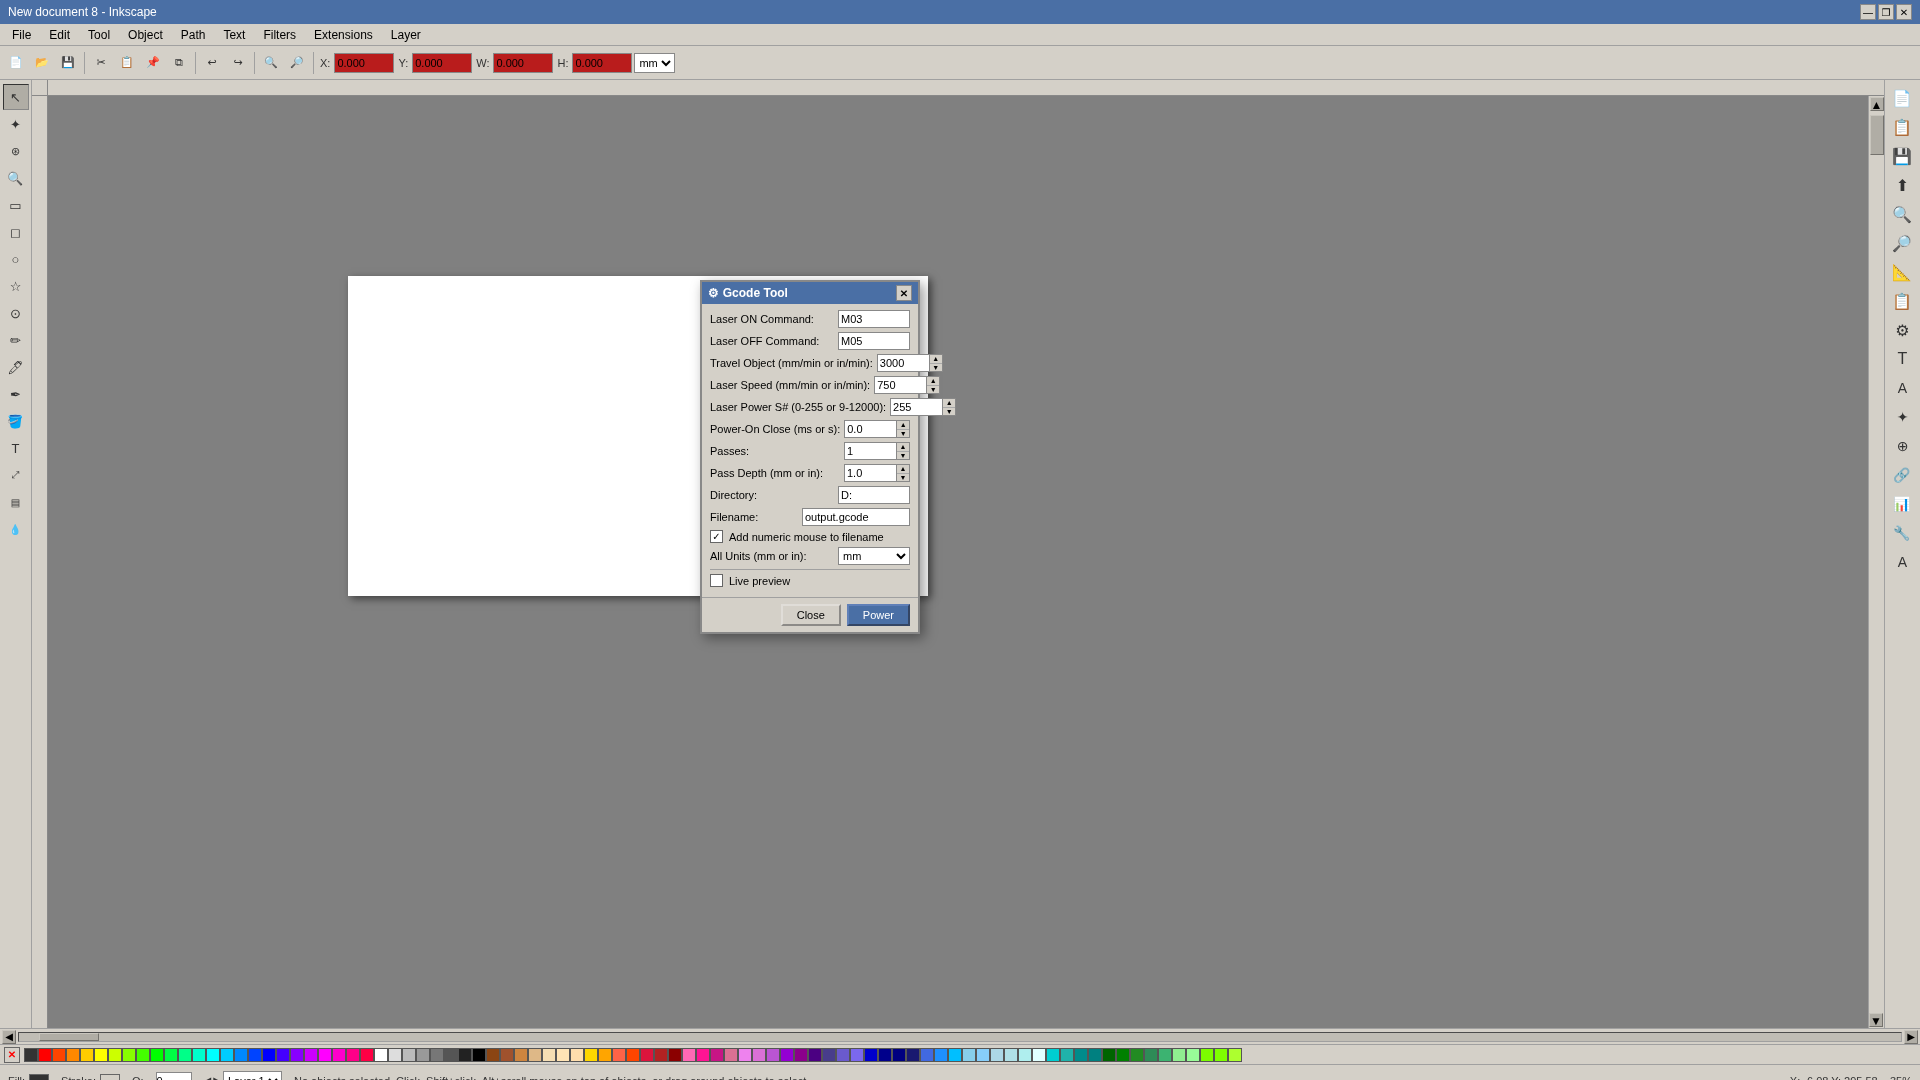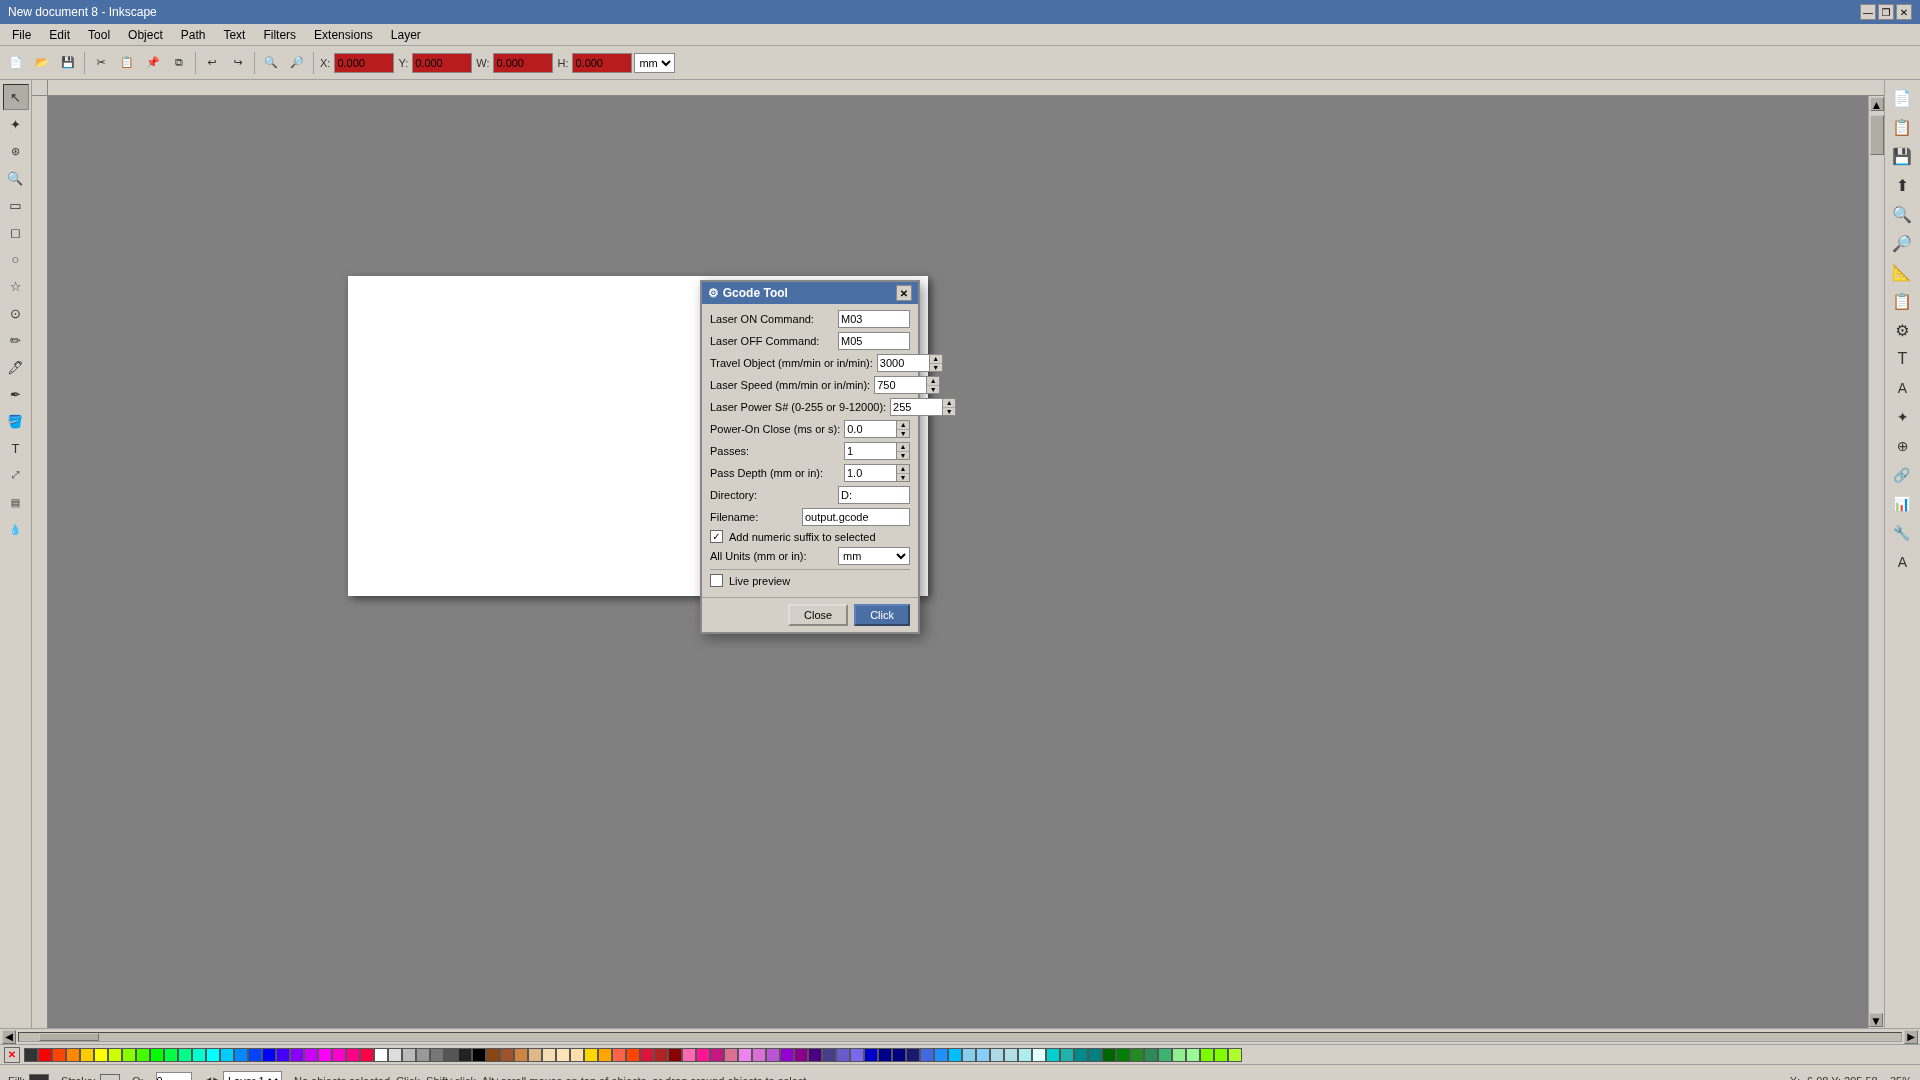--- a/index.html
+++ b/index.html
@@ -701,21 +701,21 @@
         <input class="dialog-input" value="D:" style="width: 72px;">
       </div>
 
       <div class="dialog-row">
         <span class="dialog-label">Filename:</span>
         <input class="dialog-input" value="output.gcode" style="width: 108px;">
       </div>
 
       <div class="dialog-checkbox-row">
         <div class="dialog-checkbox checked"></div>
-        <span class="dialog-label">Add numeric suffix to selected</span>
+        <span class="dialog-label">Add numeric mouse to filename</span>
       </div>
 
       <div class="dialog-row">
         <span class="dialog-label">All Units (mm or in):</span>
         <select class="dialog-select">
           <option value="mm">mm</option>
           <option value="in">in</option>
         </select>
       </div>
 
@@ -723,16 +723,16 @@
 
       <div class="dialog-checkbox-row">
         <div class="dialog-checkbox"></div>
         <span class="dialog-label">Live preview</span>
       </div>
 
     </div>
 
     <div class="dialog-buttons">
       <button class="btn">Close</button>
-      <button class="btn btn-primary">Click</button>
+      <button class="btn btn-primary">Power</button>
     </div>
   </div>
 </div>
 
 </body></html>

